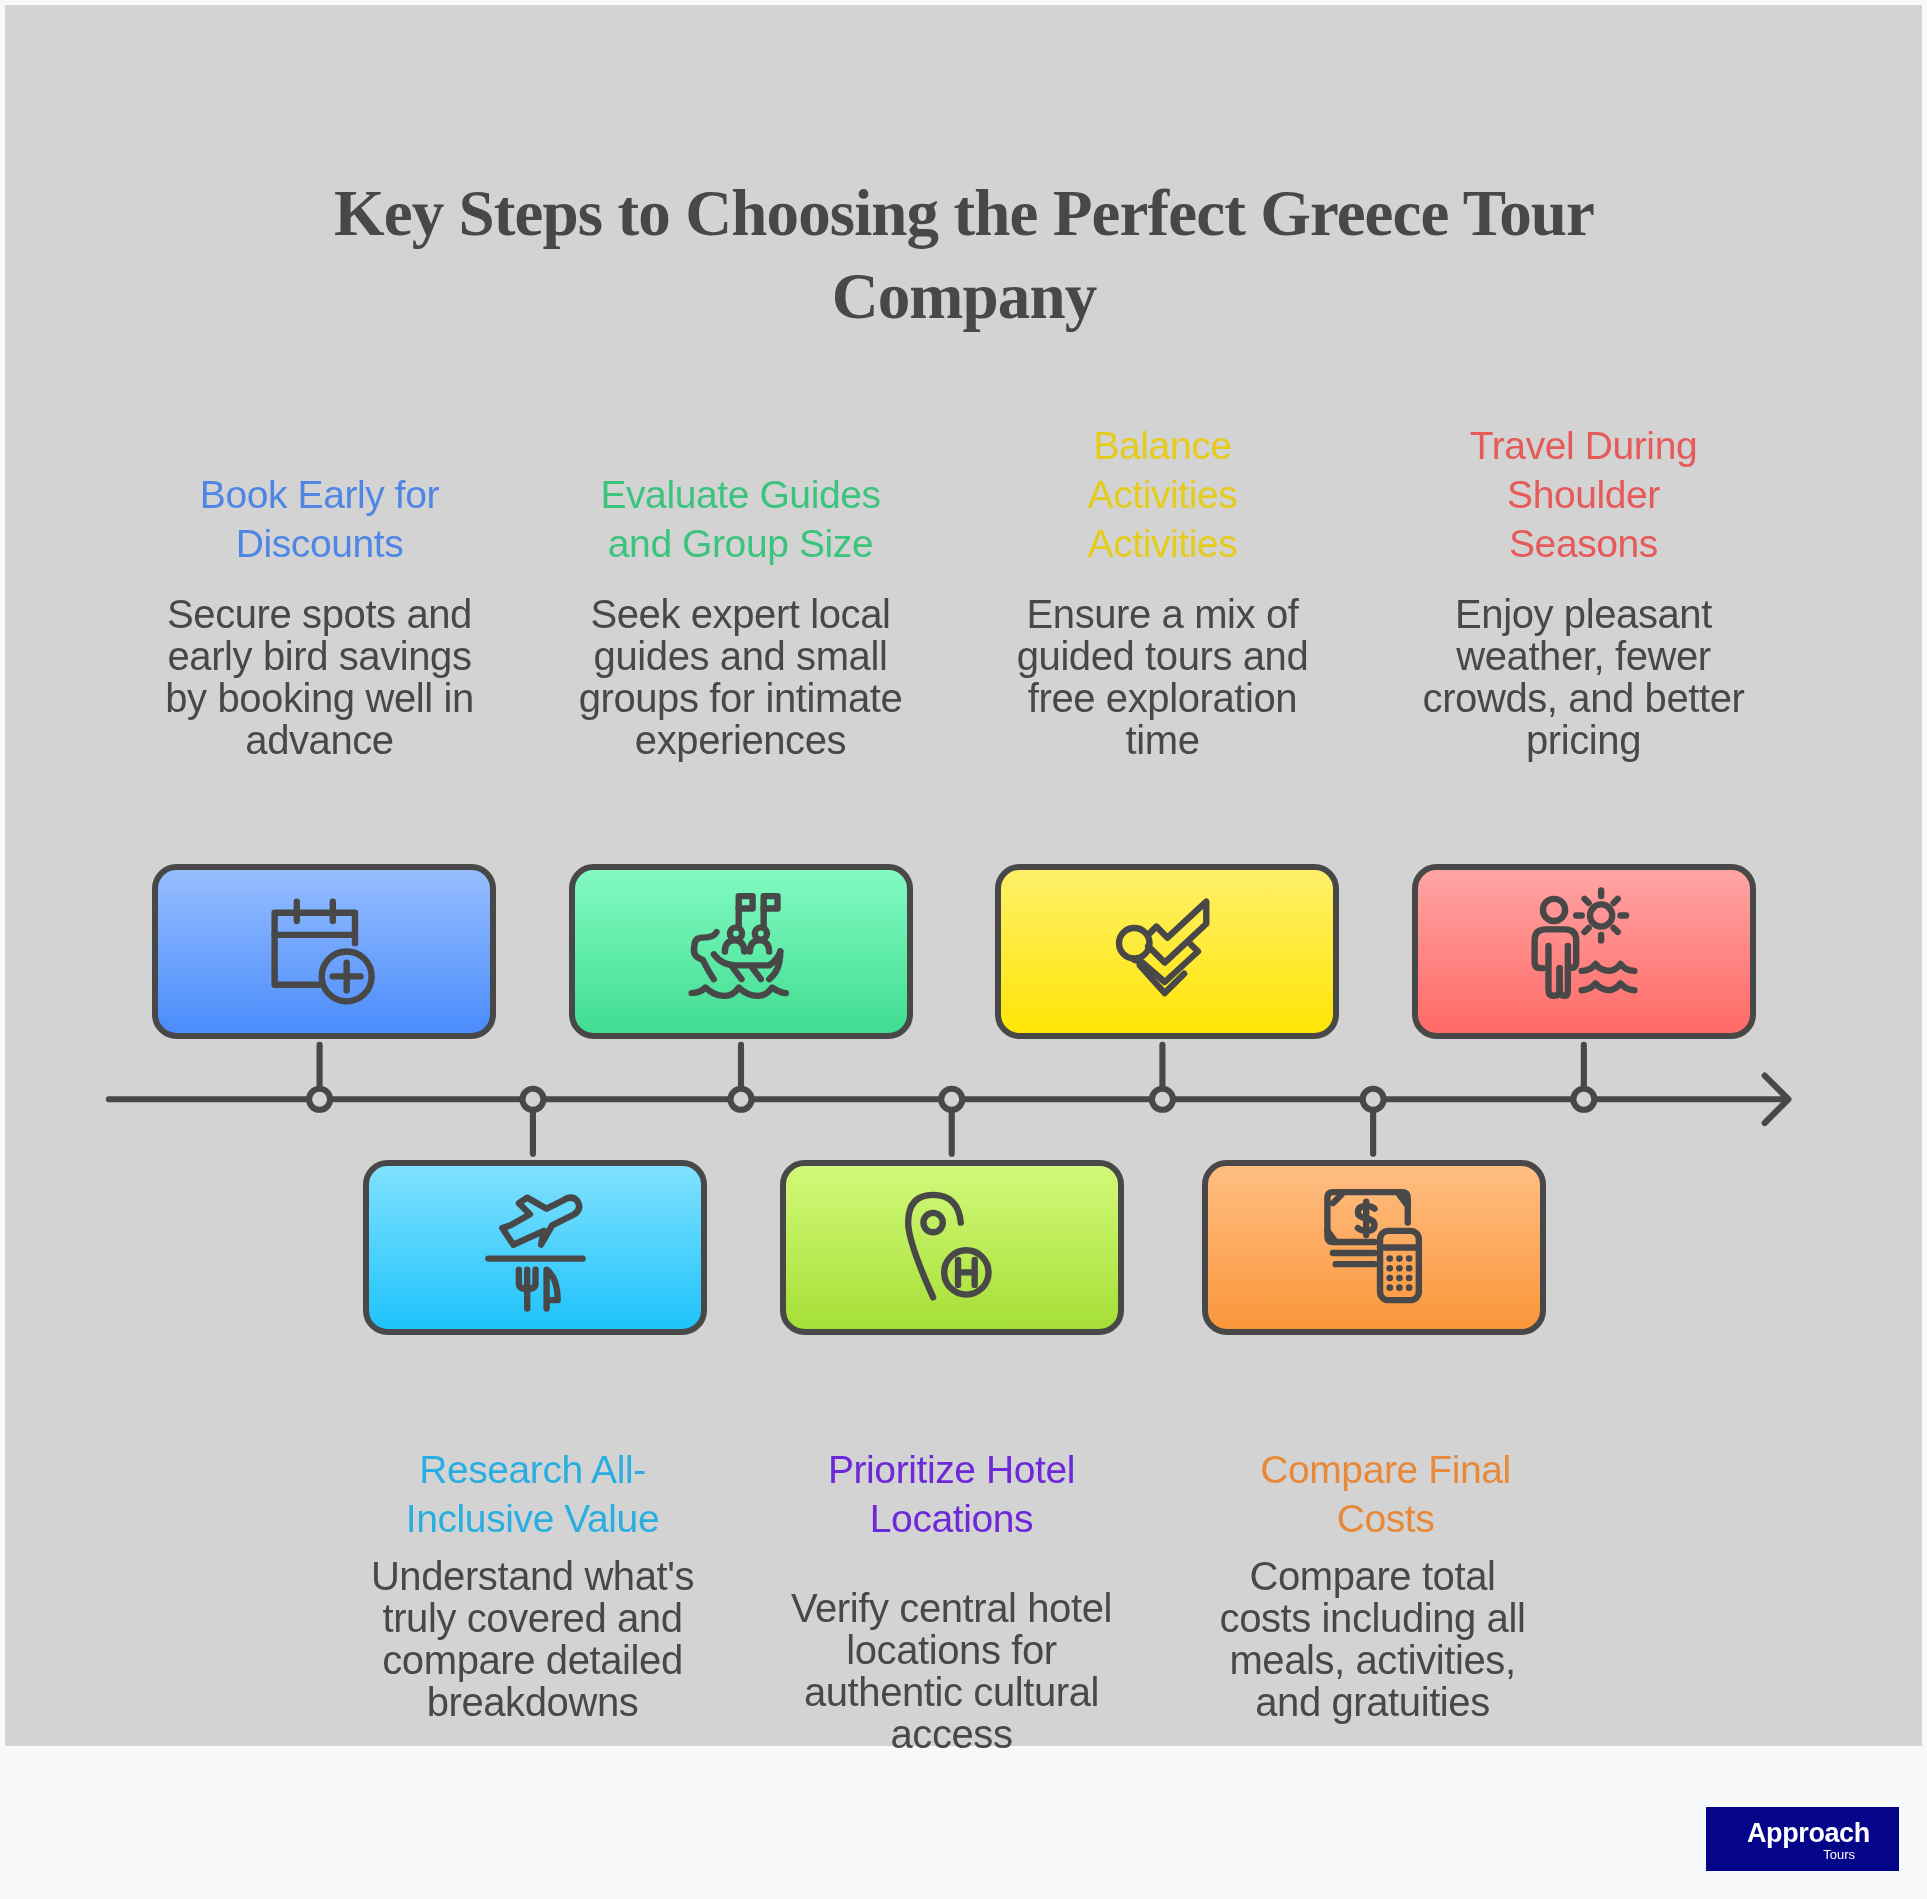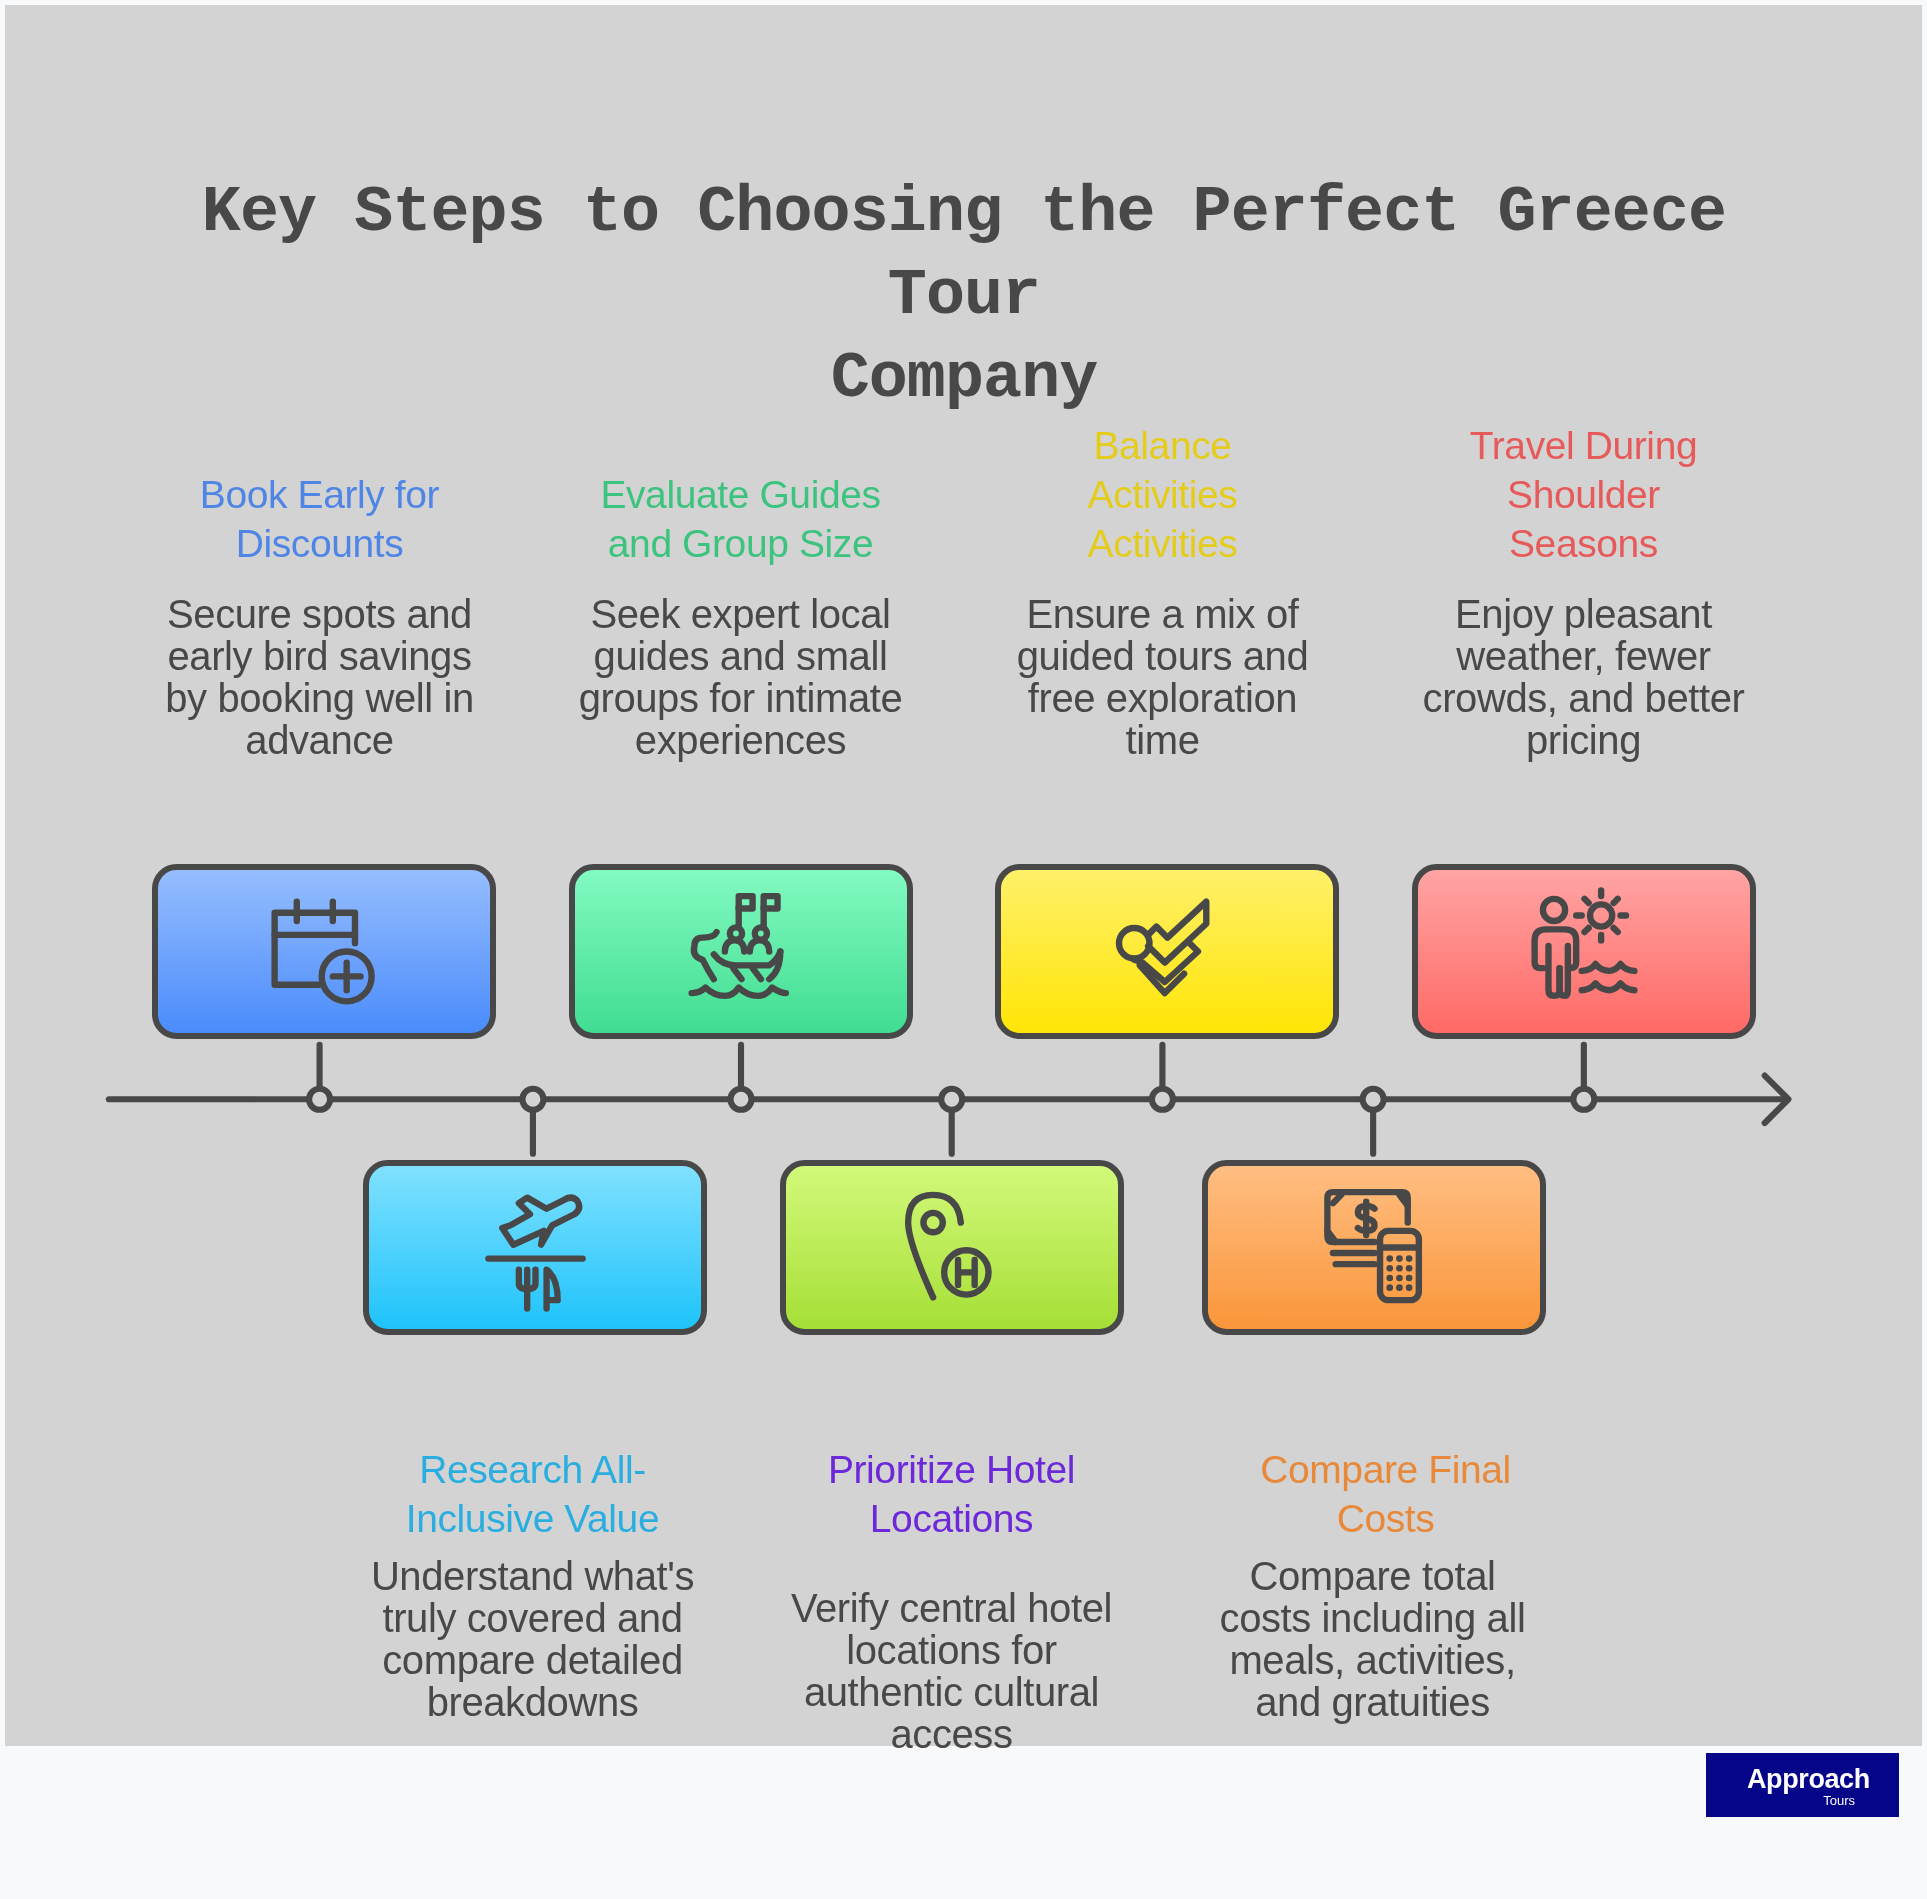--- a/index.html
+++ b/index.html
@@ -3,36 +3,36 @@
 <meta charset="utf-8">
 <style>
   html, body { margin:0; padding:0; }
   body {
     width:1928px; height:1900px; background:#f8f9fa; position:relative; overflow:hidden;
     font-family:"Liberation Sans", sans-serif;
   }
   .panel { position:absolute; left:5.3px; top:5.3px; width:1917px; height:1741px; background:#d3d3d3; }
   .title {
     position:absolute; left:130px; width:1668px; top:172px; text-align:center;
-    font-family:Liberation Mono, monospace; font-weight:bold; font-size:65px; line-height:83px;
+    font-family:Liberation Serif, serif; font-weight:bold; font-size:65px; line-height:83px;
     color:#484848; letter-spacing:-0.9px; margin:0;
   }
   .step-text { position:absolute; width:351px; text-align:center; }
   .step-heading { font-size:39px; line-height:49px; margin:12px; letter-spacing:-0.4px; }
   .step-body { font-size:40px; line-height:42px; color:#484848; margin:0; letter-spacing:-0.4px; }
   .upper .stack { position:absolute; left:0; width:351px; bottom:0; }
   .box {
     position:absolute; width:332px; height:163px; border:6.1px solid #484848; border-radius:24.6px;
     display:flex; align-items:center; justify-content:center; box-sizing:content-box;
   }
   .box svg { width:133px; height:133px; }
   .icon-stroke { fill:none; stroke:#484848; stroke-width:2.3; stroke-linecap:round; stroke-linejoin:round; }
   .timeline { position:absolute; left:0; top:0; width:1928px; height:1900px; pointer-events:none; }
   .logo {
-    position:absolute; left:1706px; top:1753px; width:193px; height:64px; background:#05058a;
+    position:absolute; left:1706px; top:1807px; width:193px; height:64px; background:#05058a;
     color:#fff; box-sizing:border-box;
   }
   .logo-main { position:absolute; left:41px; top:10.5px; font-size:27px; font-weight:bold; letter-spacing:-0.4px; }
   .logo-sub { position:absolute; right:44px; top:40px; font-size:13px; font-weight:normal; }
 </style>
 </head>
 <body>
 
 <div class="panel"></div>
 

